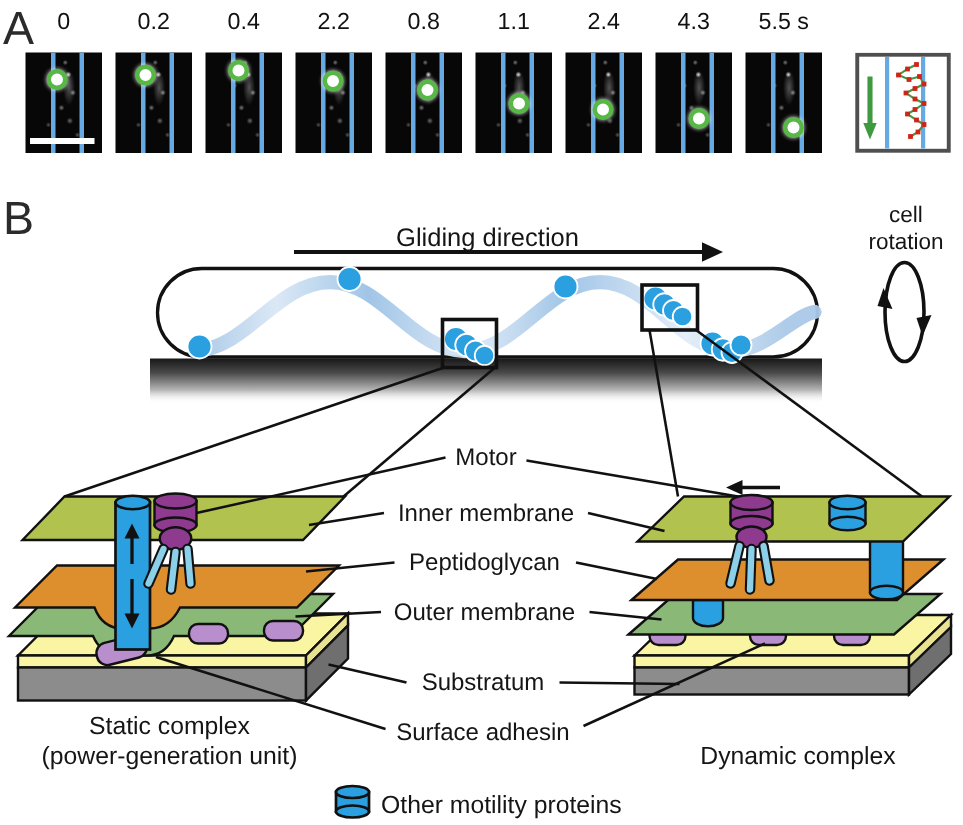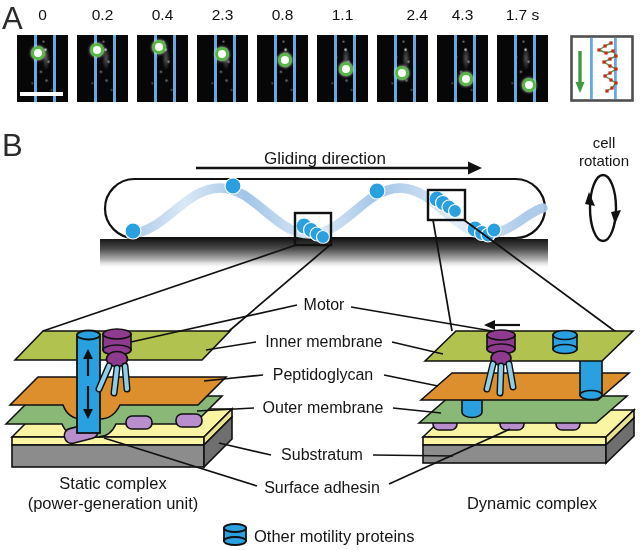--- a/index.html
+++ b/index.html
@@ -38,26 +38,26 @@
 
 <div id="fig">
 
   <div id="letter-a" class="panel-letter">A</div>
   <div id="letter-b" class="panel-letter">B</div>
 
   <div id="time-row">
       <div class="time-label" style="left: 17px; width: 51px;">0</div>
       <div class="time-label" style="left: 77px; width: 51px;">0.2</div>
       <div class="time-label" style="left: 137px; width: 51px;">0.4</div>
-      <div class="time-label" style="left: 197px; width: 51px;">2.3</div>
+      <div class="time-label" style="left: 197px; width: 51px;">2.2</div>
       <div class="time-label" style="left: 257px; width: 51px;">0.8</div>
       <div class="time-label" style="left: 317px; width: 51px;">1.1</div>
-      <div class="time-label" style="left: 377px; width: 51px; text-align: right;">2.4</div>
+      <div class="time-label" style="left: 377px; width: 51px;">2.4</div>
       <div class="time-label" style="left: 437px; width: 51px;">4.3</div>
-      <div class="time-label" style="left: 497px; width: 51px;">1.7 s</div>
+      <div class="time-label" style="left: 497px; width: 51px;">5.5 s</div>
     </div>
   <div class="time-label" style="left:571px;width:64px;margin-top:36px;">overlay</div>
 
   <div id="strip">
 
     <svg id="overlay-box" width="64" height="67" viewBox="0 0 64 67">
       <rect x="1.5" y="1.5" width="61" height="64" fill="#ffffff" stroke="#4f4f4f" stroke-width="2.6"></rect>
       <rect x="20" y="3" width="2.8" height="61" style="fill:var(--frame-line)"></rect>
       <rect x="44" y="3" width="2.8" height="61" style="fill:var(--frame-line)"></rect>
       <g>

